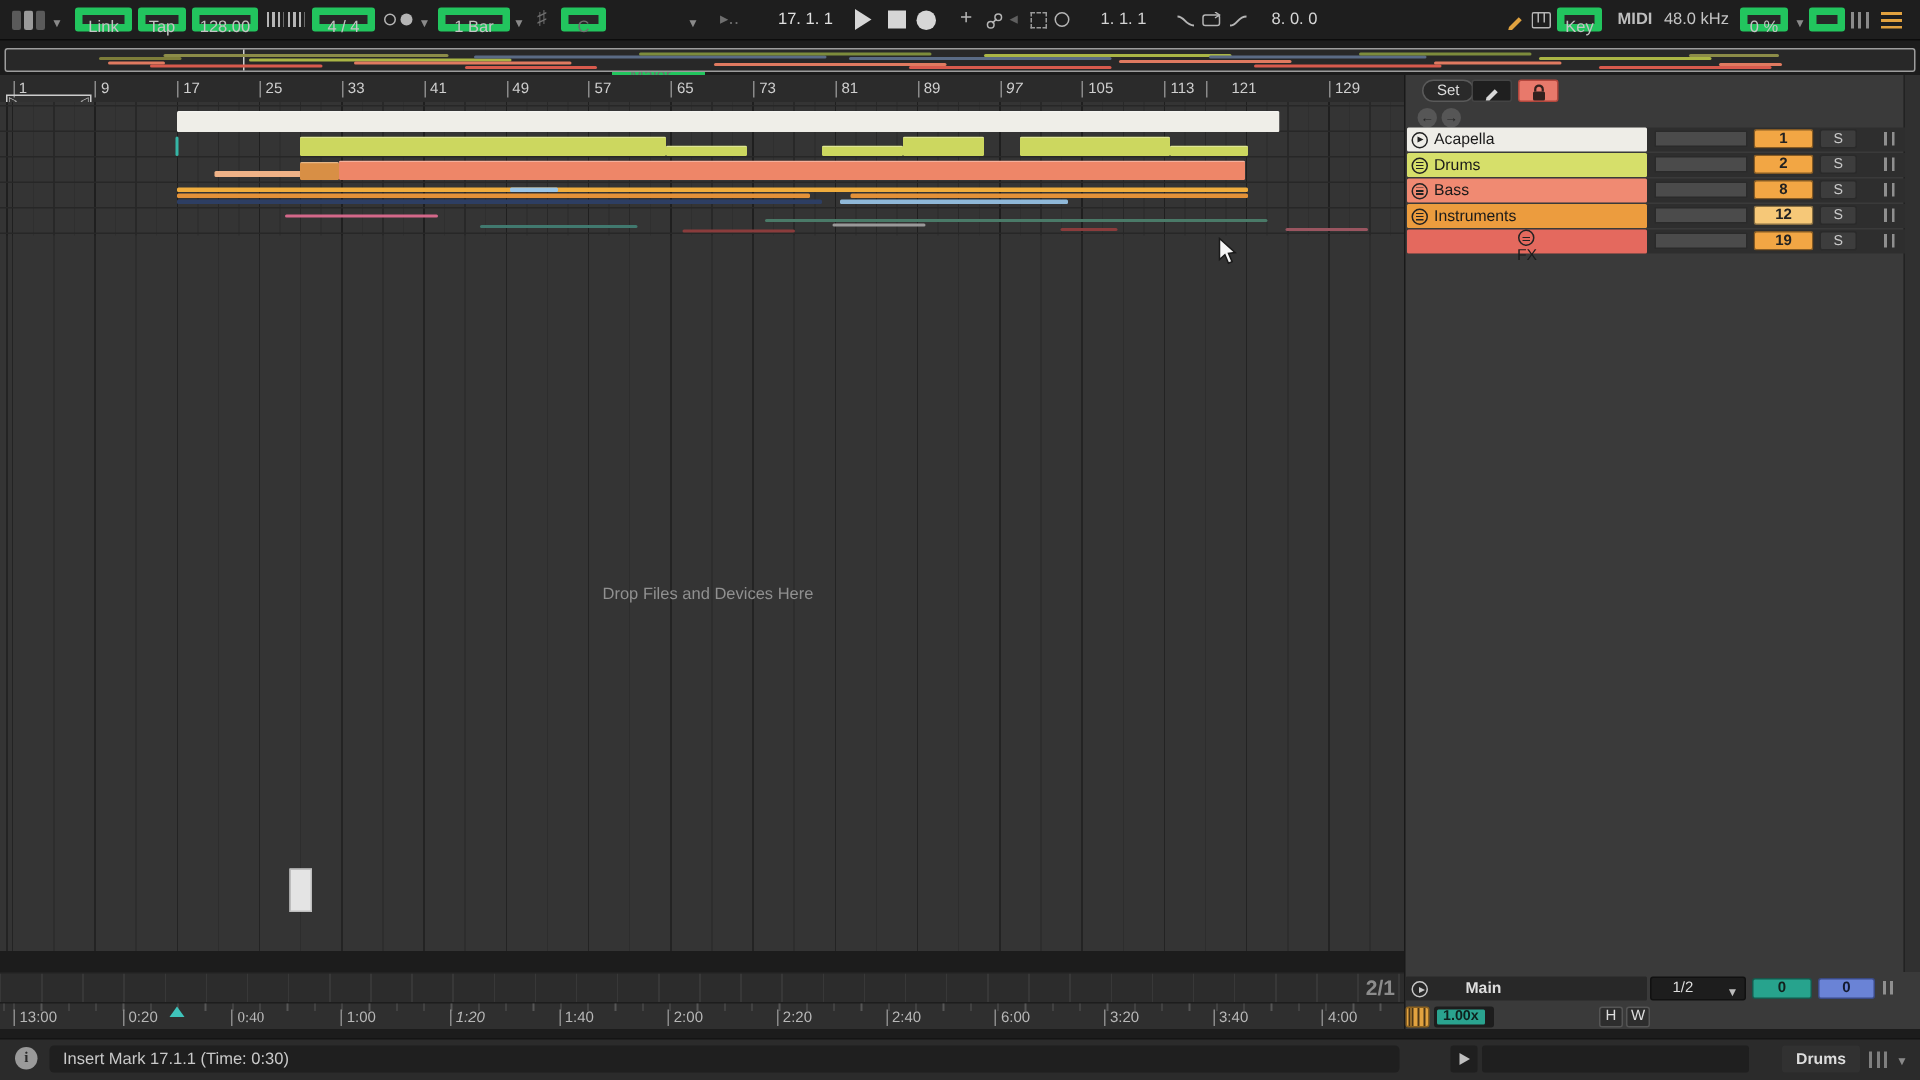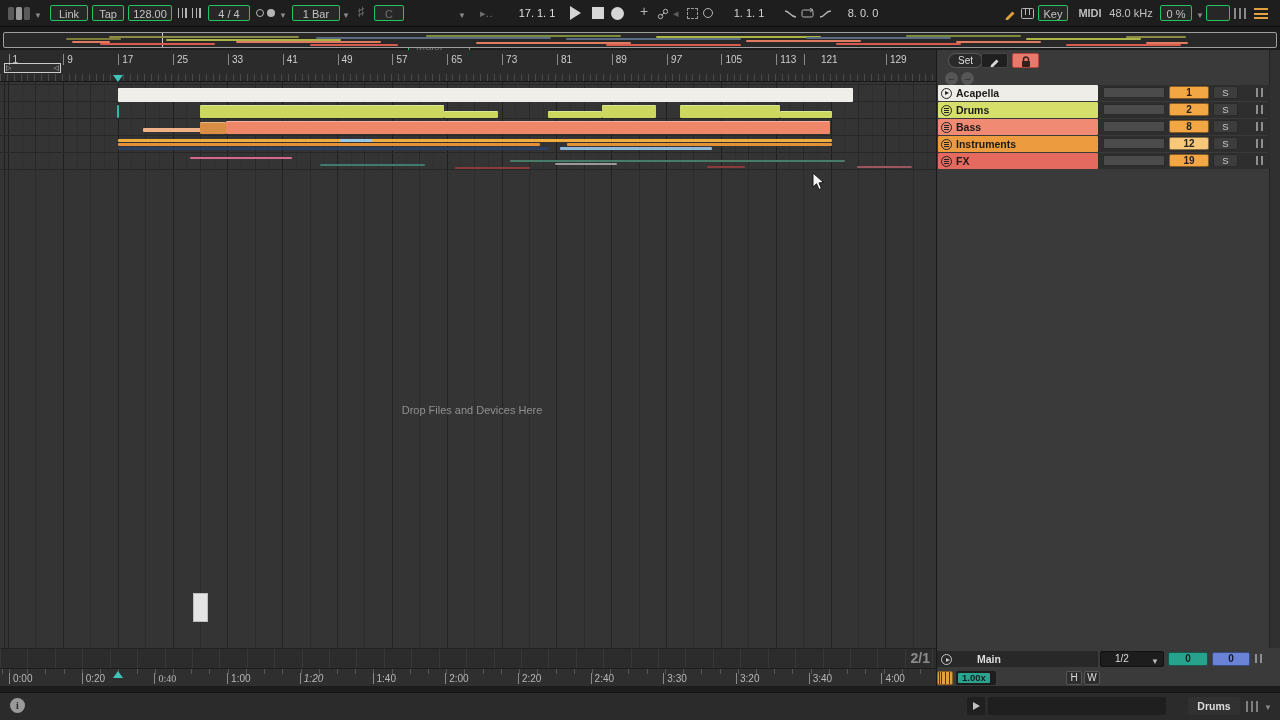--- a/index.html
+++ b/index.html
@@ -9,21 +9,21 @@
     font-family:"Liberation Sans", sans-serif;
     position:relative; overflow:hidden;
     color:#c8c8c8; font-size:11px;
     -webkit-font-smoothing:antialiased;
   }
   .abs { position:absolute; }
 
   
   #toolbar { left:0; top:0; width:1280px; height:27px; background:#1e1e1e; border-bottom:1px solid #0c0c0c; }
   .tb-item { position:absolute; top:5px; height:16px; line-height:16px; color:#c4c4c4; font-size:11px; text-align:center; }
-  .tb-btn  { background:#272727; border:1px solid #22c55e; border-radius:2px; }
+  .tb-btn  { background:#272727; border:5px solid #22c55e; border-radius:2px; }
   .dim { color:#6f6f6f; }
   .tb-caret { color:#8a8a8a; font-size:8px; top:8px; }
   .vbars { width:11px; background:repeating-linear-gradient(90deg,#b5b5b5 0 1.5px,transparent 1.5px 3.6px); height:10px; top:8px; }
   .circle-o { width:8px; height:8px; border:1.5px solid #b5b5b5; border-radius:50%; top:9px; }
   .circle-f { width:8px; height:8px; background:#b5b5b5; border-radius:50%; top:9px; }
   .tb-play { width:0; height:0; border-left:11px solid #d6d6d6; border-top:7px solid transparent; border-bottom:7px solid transparent; top:6px; }
   .tb-stop { width:12px; height:12px; background:#d6d6d6; top:7px; }
   .tb-rec  { width:13px; height:13px; background:#d6d6d6; border-radius:50%; top:7px; }
   .dashed-box { width:11px; height:11px; border:1px dashed #9a9a9a; top:8px; }
   .o-ring { width:10px; height:10px; border:1.5px solid #b5b5b5; border-radius:50%; top:8px; }
@@ -43,21 +43,21 @@
       background:repeating-linear-gradient(90deg,#555 0 1px,transparent 1px 6.8555px); opacity:.7; }
   .bar-label { position:absolute; top:4px; height:11px; line-height:11px; font-size:10px; color:#cfcfcf;
       border-left:1px solid #8a8a8a; padding-left:3px; }
   #loop-brace { position:absolute; left:4px; top:13px; width:57px; height:10px; border:1px solid #cdcdcd; background:rgba(255,255,255,0.03); }
   #loop-brace .lb-l, #loop-brace .lb-r { position:absolute; top:0; font-size:7px; line-height:8px; color:#cdcdcd; }
   #loop-brace .lb-l { left:1px; } #loop-brace .lb-r { right:1px; }
   .tri-down { width:0; height:0; border-left:5px solid transparent; border-right:5px solid transparent; border-top:7px solid #3fc4bb; }
   .tri-up   { width:0; height:0; border-left:5px solid transparent; border-right:5px solid transparent; border-bottom:7px solid #3fc4bb; }
 
   
-  #arrangement { left:0; top:82px; width:936px; height:566px; background:#343434;
+  #arrangement { left:0; top:68px; width:936px; height:566px; background:#343434;
       background-image:
         repeating-linear-gradient(90deg, rgba(0,0,0,0.22) 0 1px, transparent 1px 54.84px),
         repeating-linear-gradient(90deg, rgba(0,0,0,0.13) 0 1px, transparent 1px 27.42px);
       background-position:8px 0,8px 0;padding-left:14px; }
   #lane-grid { position:absolute; left:0; top:0; width:100%; height:89px;
       background:repeating-linear-gradient(90deg, rgba(0,0,0,0.10) 0 1px, transparent 1px 13.71px);
       background-position:8px 0; }
   .lane-line { position:absolute; left:0; width:936px; height:1px; background:#272727; }
   .clip { position:absolute; border-radius:1px; }
   .clip.grid { background-image:repeating-linear-gradient(90deg, rgba(0,0,0,0.14) 0 1px, transparent 1px 13.71px); }
@@ -74,21 +74,21 @@
   #lock-btn { left:75px; background:#e8796b; border:1px solid #b3473d; }
   .nav-circle { position:absolute; top:22px; width:13px; height:13px; border-radius:50%; background:#565656;
       color:#222; font-size:9px; font-weight:bold; text-align:center; line-height:13px; }
   .track-row { position:absolute; left:1px; width:332px; height:16px; background:#2e2e2e; }
   .tr-header { position:absolute; left:0; top:0; width:160px; height:16px; border-radius:1px; display:flex; align-items:center; }
   .tr-icon { width:11px; height:11px; border:1px solid #222; border-radius:50%; margin:0 4px 0 3px; position:relative; flex:none; }
   .tr-icon .play { position:absolute; left:3px; top:2.5px; width:0; height:0;
       border-left:4px solid #222; border-top:2.5px solid transparent; border-bottom:2.5px solid transparent; }
   .tr-icon .menu { position:absolute; left:2px; top:2.5px; width:5px; height:4.5px;
       background:repeating-linear-gradient(0deg,#222 0 1px,transparent 1px 2.2px); }
-  .tr-name { font-size:10.5px; font-weight:bold; color:#1a1a1a; white-space:nowrap; }
+  .tr-name { font-size:10.5px; font-weight:normal; color:#1a1a1a; white-space:nowrap; }
   .tr-input { position:absolute; left:165px; top:2px; width:62px; height:11px; background:#4b4b4b; border:1px solid #2a2a2a; border-radius:1px; }
   .tr-num { position:absolute; left:231px; top:1px; width:40px; height:13px; border:1px solid rgba(0,0,0,0.45); border-radius:2px;
       color:#222; font-size:10px; font-weight:bold; text-align:center; line-height:12px; }
   .tr-solo { position:absolute; left:275px; top:1px; width:25px; height:13px; background:#3d3d3d; border:1px solid #2a2a2a; border-radius:2px;
       color:#c8c8c8; font-size:9.5px; text-align:center; line-height:12px; }
   .tr-meter { position:absolute; left:318px; top:3px; width:7px; height:9px;
       background:repeating-linear-gradient(90deg,#8f8f8f 0 2px,transparent 2px 5px); }
 
   
   #scroll-strip { left:0; top:648px; width:936px; height:20px; background:#2c2c2c; border-top:1px solid #222;
@@ -369,50 +369,50 @@
             <div class="menu"></div>
           </div>
           <div class="tr-name">Instruments</div>
         </div>
         <div class="tr-input"></div>
         <div class="tr-num" style="background: rgb(246, 200, 120);">12</div>
         <div class="tr-solo">S</div>
         <div class="tr-meter"></div>
       </div>
       <div class="track-row" style="top: 103px;">
-        <div class="tr-header" style="background: rgb(228, 105, 94);">
+        <div class="tr-header" style="background: rgb(228, 105, 94); flex-direction: column;">
           <div class="tr-icon">
             <div class="menu"></div>
           </div>
           <div class="tr-name">FX</div>
         </div>
         <div class="tr-input"></div>
         <div class="tr-num" style="background: rgb(242, 166, 68);">19</div>
         <div class="tr-solo">S</div>
         <div class="tr-meter"></div>
       </div>
     </div>
 </div>
 
 <div id="scroll-strip" class="abs"></div>
 <div id="ratio-label" class="abs">2/1</div>
 
 <div id="time-ruler" class="abs">
   <div id="time-ticks"></div>
   <div id="time-labels">
-      <div class="time-label" style="left: 9px;">0:00</div>
+      <div class="time-label" style="left: 9px;">13:00</div>
       <div class="time-label" style="left: 81.7px;">0:20</div>
       <div class="time-label" style="left: 154.4px; font-family: Liberation Serif, serif;">0:40</div>
       <div class="time-label" style="left: 227.1px;">1:00</div>
       <div class="time-label" style="left: 299.8px; font-style: italic;">1:20</div>
       <div class="time-label" style="left: 372.5px;">1:40</div>
       <div class="time-label" style="left: 445.2px;">2:00</div>
       <div class="time-label" style="left: 517.9px;">2:20</div>
       <div class="time-label" style="left: 590.6px;">2:40</div>
-      <div class="time-label" style="left: 663.3px;">3:30</div>
+      <div class="time-label" style="left: 663.3px;">6:00</div>
       <div class="time-label" style="left: 736px;">3:20</div>
       <div class="time-label" style="left: 808.7px;">3:40</div>
       <div class="time-label" style="left: 881.4px;">4:00</div>
     </div>
   <div class="tri-up abs" id="insert-marker-bottom" style="top: 2px; left: 113px;"></div>
 </div>
 
 <div id="main-row-header" class="abs">
   <i class="mt-icon"></i>
   <span>Main</span>
@@ -427,20 +427,21 @@
 
 <div id="speed-icon" class="abs"></div>
 <div id="speed-chip" class="abs">
   <span>1.00x</span>
 </div>
 <div class="hw-btn abs" style="left:1066px;">H</div>
 <div class="hw-btn abs" style="left:1084px;">W</div>
 
 <div id="status-bar" class="abs">
   <div id="info-icon">i</div>
+  <div id="status-msg">Insert Mark 17.1.1 (Time: 0:30)</div>
   <div class="sb-box" style="left:967px; width:18px;">
     <i class="sb-play" style="left:6px; top:4.5px;"></i>
   </div>
   <div class="sb-box" style="left:988px; width:178px;"></div>
 
   <div id="device-chip">Drums</div>
   <div id="sb-meter"></div>
   <div id="sb-caret">▼</div>
 </div>
 

